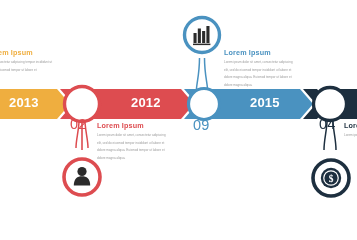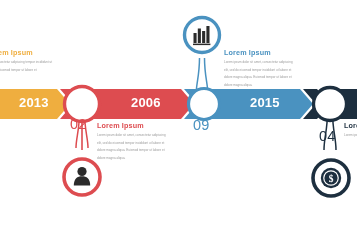--- a/index.html
+++ b/index.html
@@ -113,27 +113,27 @@
       <g>
         <circle cx="331" cy="178" r="10.2" fill="#1d2f3f"></circle>
         <circle cx="331" cy="178" r="7.8" fill="#ffffff"></circle>
         <circle cx="331" cy="178" r="6.6" fill="#1d2f3f"></circle>
         <text x="331" y="182.1" text-anchor="middle" font-family="Liberation Serif, serif" font-size="9.4" font-weight="bold" fill="#ffffff">$</text>
       </g>
     </g>
 
   </svg>
 
-  <span class="yr" style="left:19px;top:95px;">2013</span>
-  <span class="yr" style="left:131px;top:95px;">2006</span>
+  <span class="yr" style="left:9px;top:95px;">2013</span>
+  <span class="yr" style="left:131px;top:95px;">2012</span>
   <span class="yr" style="left:250px;top:95px;text-align:center;">2015</span>
 
   <span class="num num-red" style="left:70px;top:96px;">02</span>
   <span class="num num-blue" style="left:193px;top:96.5px;">09</span>
-  <span class="num num-navy" style="left:319px;top:108px;text-align:center;">04</span>
+  <span class="num num-navy" style="left:319px;top:96px;text-align:center;">04</span>
 
   <div class="txtblock" style="left:-14px;top:48px;">
     <p class="txthead head-orange">Lorem Ipsum</p>
     <p class="txtbody">amet, consectetur adipiscing tempor incididunt ut labore et eiusmod tempor ut labore et</p>
   </div>
 
   <div class="txtblock" style="left:97px;top:121px;">
     <p class="txthead head-red">Lorem Ipsum</p>
     <p class="txtbody">Lorem ipsum dolor sit amet, consectetur adipiscing elit, sed do eiusmod tempor incididunt ut labore et dolore magna aliqua. Euismod tempor ut labore et dolore magna aliqua.</p>
   </div>

